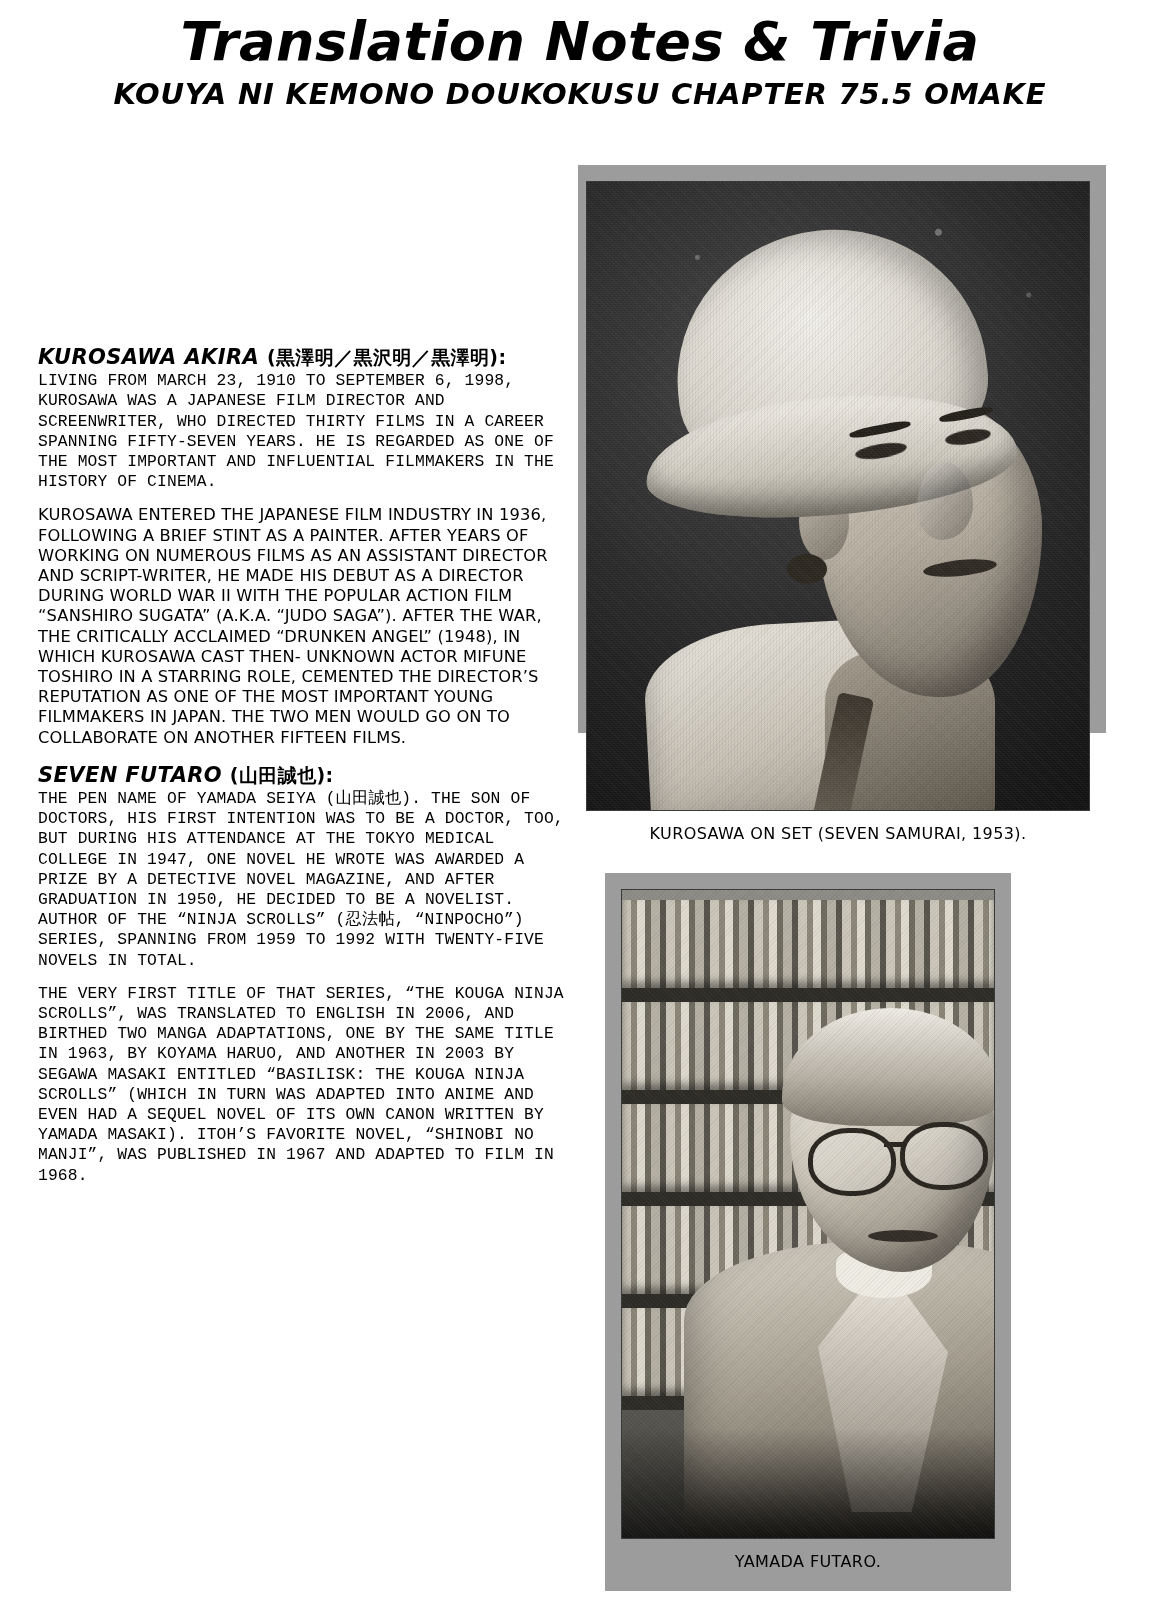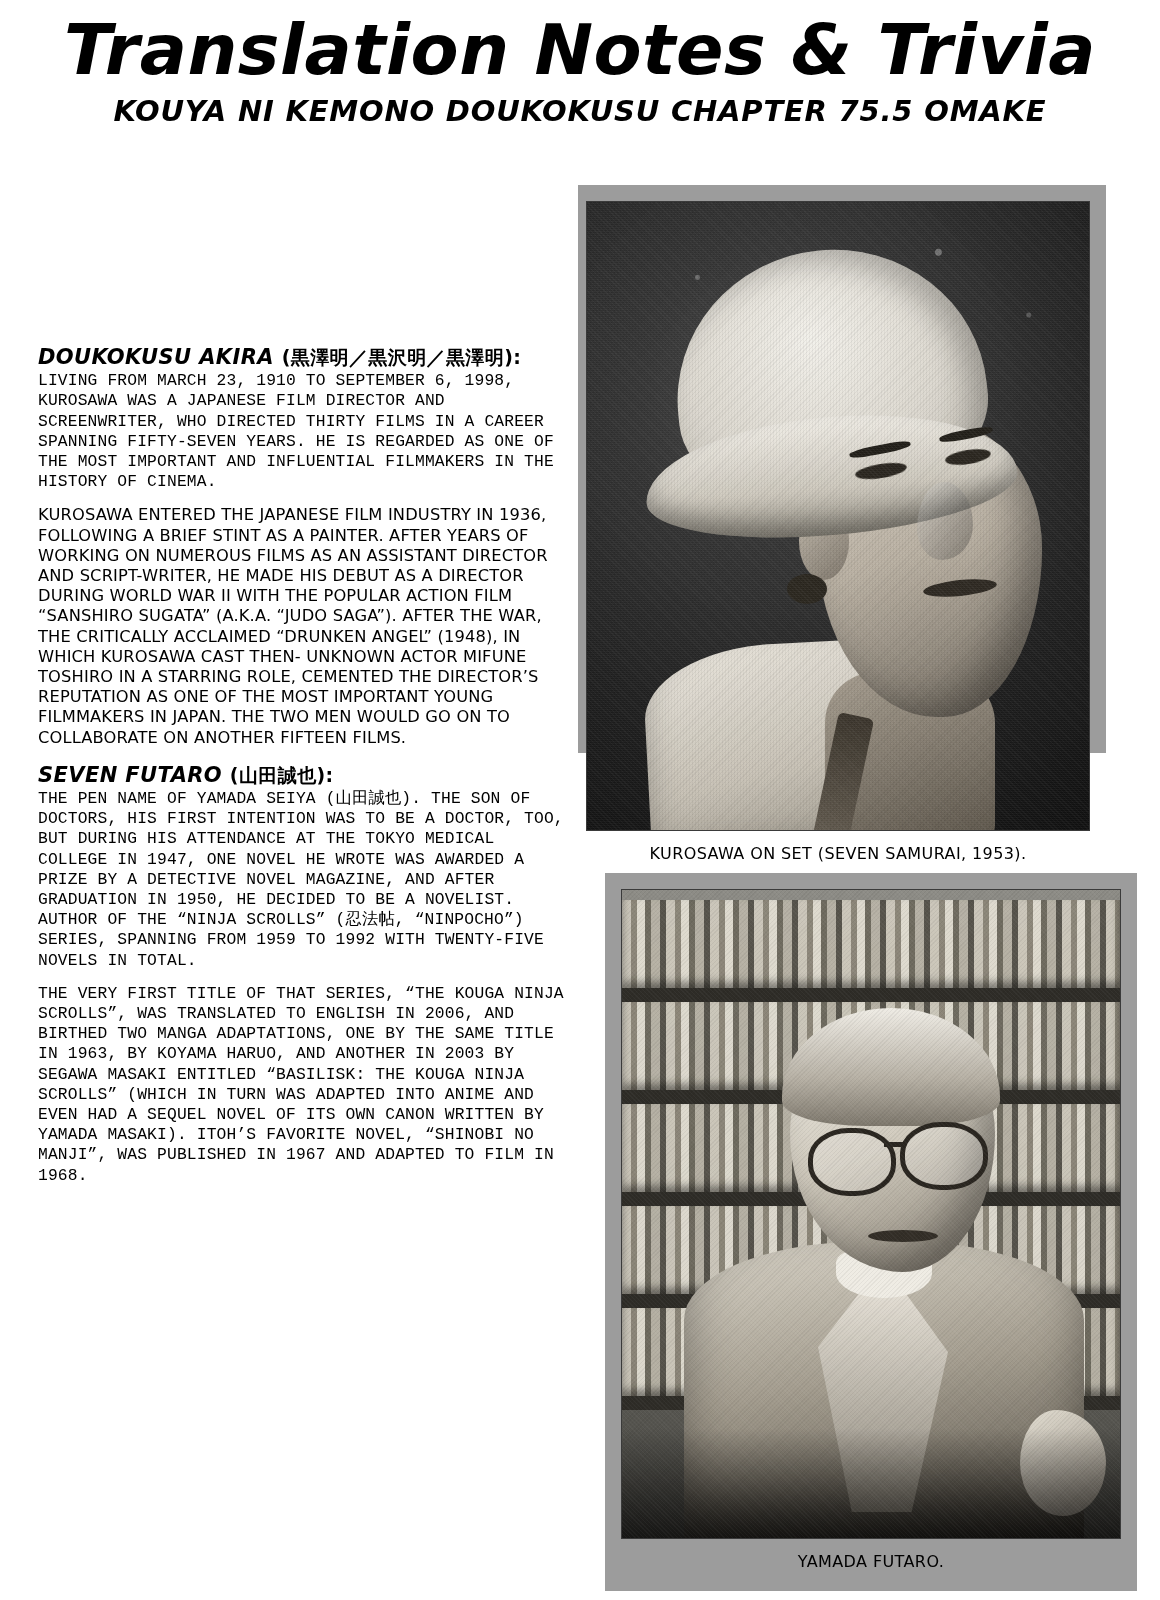--- a/index.html
+++ b/index.html
@@ -19,21 +19,21 @@
   
   #header {
     width: 100%;
     text-align: center;
     padding-top: 8px;
   }
   #main-title {
     font-family: "DejaVu Sans", sans-serif;
     font-weight: bold;
     font-style: italic;
-    font-size: 70px;
+    font-size: 54px;
     letter-spacing: 0.5px;
     line-height: 1.05;
     margin: 6px 0 2px 0;
     color: #000;
   }
   #sub-title {
     font-family: "DejaVu Sans", sans-serif;
     font-weight: bold;
     font-style: italic;
     font-size: 29px;
@@ -90,26 +90,25 @@
     position: absolute;
     background: #9c9c9c;
     box-sizing: border-box;
   }
   #panel-kurosawa {
     left: 578px;
     top: 10px;
     width: 528px;
     height: 568px;
     padding: 16px 16px 0 8px;
-    margin-top: 20px;
   }
   #panel-yamada {
     left: 605px;
     top: 718px;
-    width: 532px;
+    width: 406px;
     height: 718px;
     padding: 16px 16px 0 16px;
   }
 
   .photo-frame {
     width: 100%;
     height: 630px;
     position: relative;
     overflow: hidden;
     background: #111;
@@ -333,21 +332,21 @@
   <div id="main-title">Translation Notes &amp; Trivia</div>
   <div id="sub-title">KOUYA NI KEMONO DOUKOKUSU CHAPTER 75.5 OMAKE</div>
 </div>
 
 <div id="content">
 
   <div id="text-column">
 
     <div class="entry">
       <div class="entry-heading">
-        <span>DOUKOKUSU AKIRA</span>
+        <span>KUROSAWA AKIRA</span>
         <span class="kanji">(黒澤明／黒沢明／黒澤明):</span>
       </div>
       <p class="para tight">Living from March 23, 1910 to September 6, 1998, Kurosawa was a Japanese film director and screenwriter, who directed thirty films in a career spanning fifty-seven years. He is regarded as one of the most important and influential filmmakers in the history of cinema.</p>
       <p class="para">Kurosawa entered the Japanese film industry in 1936, following a brief stint as a painter. After years of working on numerous films as an assistant director and script-writer, he made his debut as a director during World War II with the popular action film “Sanshiro Sugata” (a.k.a. “Judo Saga”). After the war, the critically acclaimed “Drunken Angel” (1948), in which Kurosawa cast then- unknown actor Mifune Toshiro in a starring role, cemented the director’s reputation as one of the most important young filmmakers in Japan. The two men would go on to collaborate on another fifteen films.</p>
     </div>
 
     <div class="entry">
       <div class="entry-heading">
         <span>SEVEN FUTARO</span>
         <span class="kanji">(山田誠也):</span>

